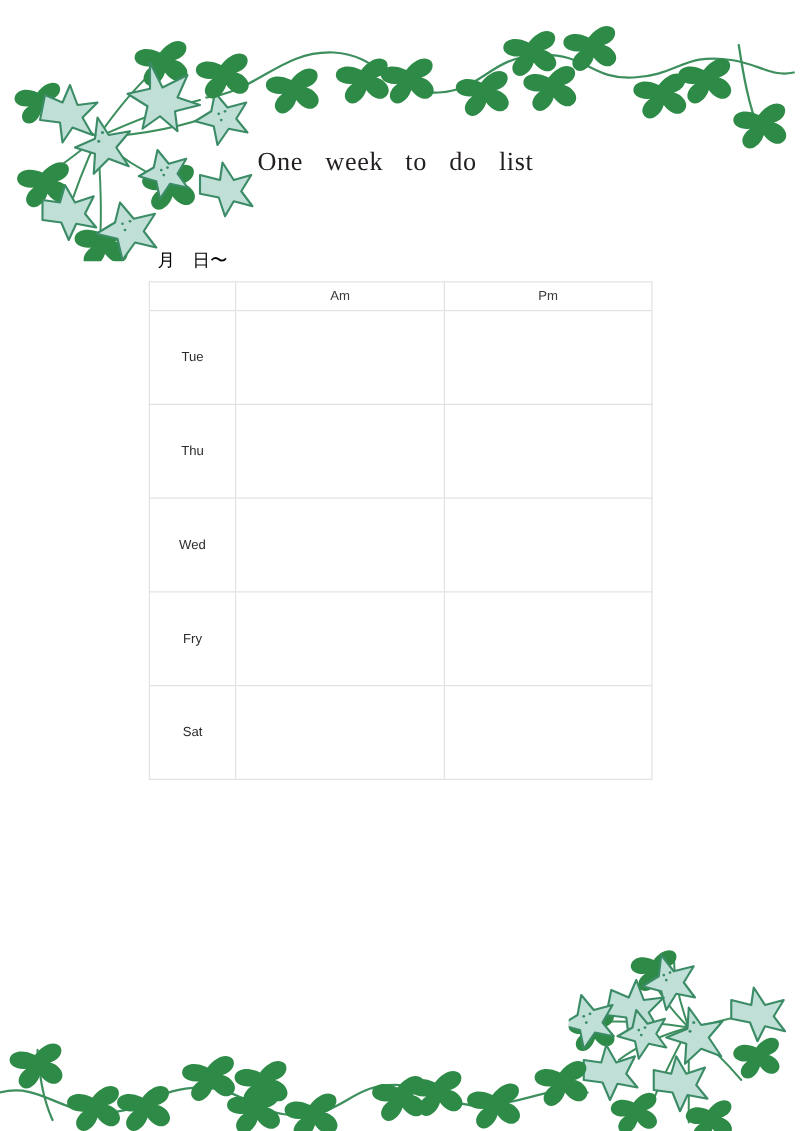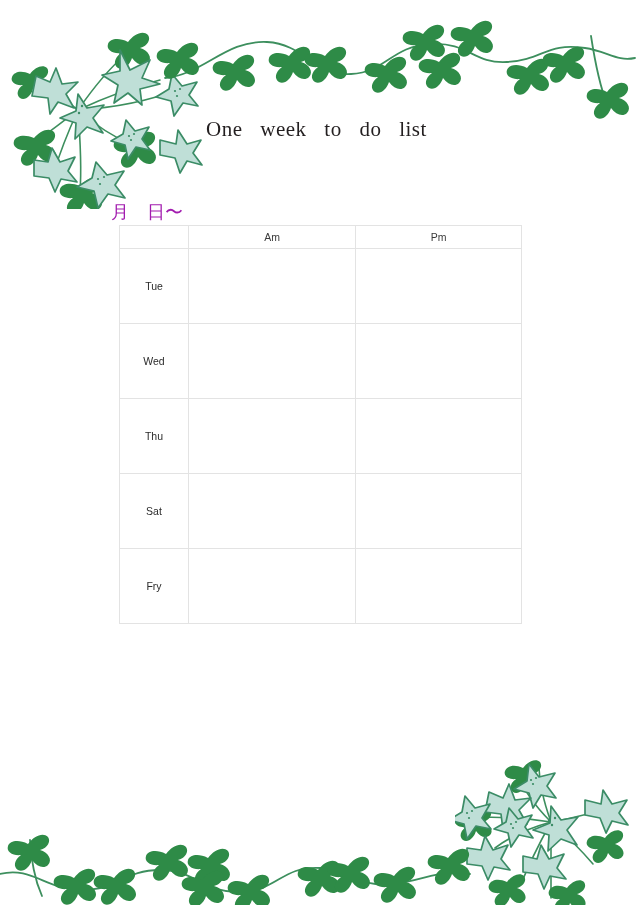--- a/index.html
+++ b/index.html
@@ -35,24 +35,24 @@
     top: 117px;
     font-size: 21px;
     color: #231f20;
     letter-spacing: 0.5px;
     word-spacing: 12px;
     white-space: nowrap;
     font-family: Liberation Serif, serif;
   }
   #date-line {
     position: absolute;
-    left: 111px;
+    left: 126px;
     top: 200px;
-    font-size: 18px;
-    color: #a21caf;
+    font-size: 14px;
+    color: #000000;
     white-space: pre;
   }
 
   
   #schedule-table {
     position: absolute;
     left: 119px;
     top: 225px;
     width: 402px;
     border-collapse: collapse;
@@ -271,36 +271,36 @@
         <th>Pm</th>
       </tr>
     </thead>
     <tbody>
       <tr>
         <td class="day-cell">Tue</td>
         <td class="slot-cell"></td>
         <td class="slot-cell"></td>
       </tr>
       <tr>
+        <td class="day-cell">Thu</td>
+        <td class="slot-cell"></td>
+        <td class="slot-cell"></td>
+      </tr>
+      <tr>
         <td class="day-cell">Wed</td>
         <td class="slot-cell"></td>
         <td class="slot-cell"></td>
       </tr>
       <tr>
-        <td class="day-cell">Thu</td>
+        <td class="day-cell">Fry</td>
         <td class="slot-cell"></td>
         <td class="slot-cell"></td>
       </tr>
       <tr>
         <td class="day-cell">Sat</td>
-        <td class="slot-cell"></td>
-        <td class="slot-cell"></td>
-      </tr>
-      <tr>
-        <td class="day-cell">Fry</td>
         <td class="slot-cell"></td>
         <td class="slot-cell"></td>
       </tr>
     </tbody>
   </table>
 
 
 </div>
 
 </body></html>

